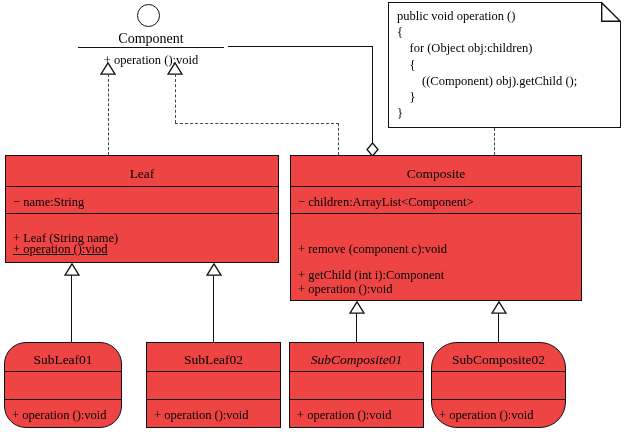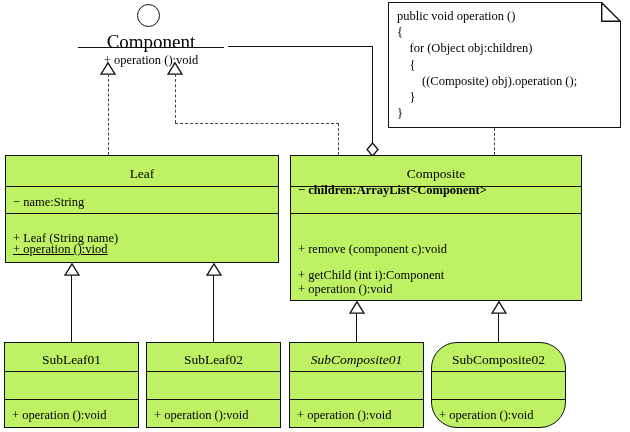--- a/index.html
+++ b/index.html
@@ -1,30 +1,30 @@
 <!DOCTYPE html>
 <html><head>
 <meta charset="utf-8">
 <style>
   html,body{margin:0;padding:0;background:#ffffff;}
   body{width:630px;height:432px;overflow:hidden;
        font-family:"Liberation Serif","DejaVu Serif",serif;color:#000;}
   #canvas{position:relative;width:630px;height:432px;background:#fff;}
 
-  .uml-box{position:absolute;box-sizing:border-box;border:1.4px solid #111;background:#bef264;}
+  .uml-box{position:absolute;box-sizing:border-box;border:1.4px solid #111;background:#ef4444;}
   .divider{position:absolute;left:0;right:0;height:0;border-top:1.4px solid #111;}
 
   .cls-name{position:absolute;left:0;right:0;text-align:center;
             font-size:13.5px;line-height:1;white-space:nowrap;}
   .member{position:absolute;left:7px;font-size:12.5px;line-height:1;white-space:nowrap;}
 
   
   .iface-circle{position:absolute;border:1.5px solid #111;border-radius:50%;background:#fff;}
   .iface-line{position:absolute;height:0;border-top:1.6px solid #111;}
-  .iface-name{position:absolute;text-align:center;font-size:19px;line-height:1;white-space:nowrap;}
+  .iface-name{position:absolute;text-align:center;font-size:14px;line-height:1;white-space:nowrap;}
   .iface-op{position:absolute;text-align:center;font-size:12.5px;line-height:1;white-space:nowrap;}
 
   
   .note{position:absolute;box-sizing:border-box;background:#fff;}
   .note-body{position:absolute;inset:0;border:1.4px solid #111;
              clip-path:polygon(0 0, calc(100% - 20px) 0, 100% 20px, 100% 100%, 0 100%);}
   .note-fold{position:absolute;width:20px;height:20px;right:0;top:0;}
   .note-text{position:absolute;left:9px;top:6px;font-size:12.5px;line-height:16.2px;white-space:pre;}
 
   
@@ -48,21 +48,21 @@
 
   <div class="note" style="left:388px;top:2px;width:233px;height:126px;">
     <div class="note-body"></div>
     <svg class="note-fold" viewBox="0 0 20 20">
       <path d="M0.7 0.7 L0.7 19.3 L19.3 19.3 Z" fill="none" stroke="#111" stroke-width="1.4" transform="translate(0,0)"></path>
     </svg>
     <div class="note-text">public void operation ()
 {
     for (Object obj:children)
     {
-        ((Composite) obj).operation ();
+        ((Component) obj).getChild ();
     }
 }</div>
   </div>
 
   <div class="dsh-v" style="left:494px;top:128px;height:27px;"></div>
 
   <svg class="tri-wrap" style="left:100px;top:62px;width:16px;height:13px;" viewBox="0 0 16 13">
     <path d="M8 0.8 L15 12.2 L1 12.2 Z" fill="#fff" stroke="#111" stroke-width="1.3"></path>
   </svg>
   <div class="dsh-v" style="left:108px;top:74px;height:81px;"></div>
@@ -85,21 +85,21 @@
     <div class="divider" style="top:30px;"></div>
     <div class="member" style="top:40px;">− name:String</div>
     <div class="divider" style="top:57px;"></div>
     <div class="member" style="top:76px;">+ Leaf (String name)</div>
     <div class="member" style="top:87px;text-decoration:underline;">+ operation ():viod</div>
   </div>
 
   <div class="uml-box" style="left:290px;top:155px;width:292px;height:146px;">
     <div class="cls-name" style="top:11px;">Composite</div>
     <div class="divider" style="top:30px;"></div>
-    <div class="member" style="top:28px;font-weight:bold;">− children:ArrayList&lt;Component&gt;</div>
+    <div class="member" style="top:40px;">− children:ArrayList&lt;Component&gt;</div>
     <div class="divider" style="top:57px;"></div>
     <div class="member" style="top:87px;">+ remove (component c):void</div>
     <div class="member" style="top:113px;">+ getChild (int i):Component</div>
     <div class="member" style="top:127px;">+ operation ():void</div>
   </div>
 
   <svg class="tri-wrap" style="left:64px;top:263px;width:16px;height:13px;" viewBox="0 0 16 13">
     <path d="M8 0.8 L15 12.2 L1 12.2 Z" fill="#fff" stroke="#111" stroke-width="1.3"></path>
   </svg>
   <div class="ln v" style="left:71px;top:275px;height:67px;"></div>
@@ -112,21 +112,21 @@
   <svg class="tri-wrap" style="left:349px;top:301px;width:16px;height:13px;" viewBox="0 0 16 13">
     <path d="M8 0.8 L15 12.2 L1 12.2 Z" fill="#fff" stroke="#111" stroke-width="1.3"></path>
   </svg>
   <div class="ln v" style="left:356px;top:313px;height:29px;"></div>
 
   <svg class="tri-wrap" style="left:491px;top:301px;width:16px;height:13px;" viewBox="0 0 16 13">
     <path d="M8 0.8 L15 12.2 L1 12.2 Z" fill="#fff" stroke="#111" stroke-width="1.3"></path>
   </svg>
   <div class="ln v" style="left:498px;top:313px;height:29px;"></div>
 
-  <div class="uml-box" style="left:4px;top:342px;width:135px;height:86px;">
+  <div class="uml-box" style="left:4px;top:342px;width:118px;height:86px;border-radius:22px;">
     <div class="cls-name" style="top:10px;">SubLeaf01</div>
     <div class="divider" style="top:28px;"></div>
     <div class="divider" style="top:56px;"></div>
     <div class="member" style="top:66px;">+ operation ():void</div>
   </div>
 
   <div class="uml-box" style="left:146px;top:342px;width:135px;height:86px;">
     <div class="cls-name" style="top:10px;">SubLeaf02</div>
     <div class="divider" style="top:28px;"></div>
     <div class="divider" style="top:56px;"></div>

